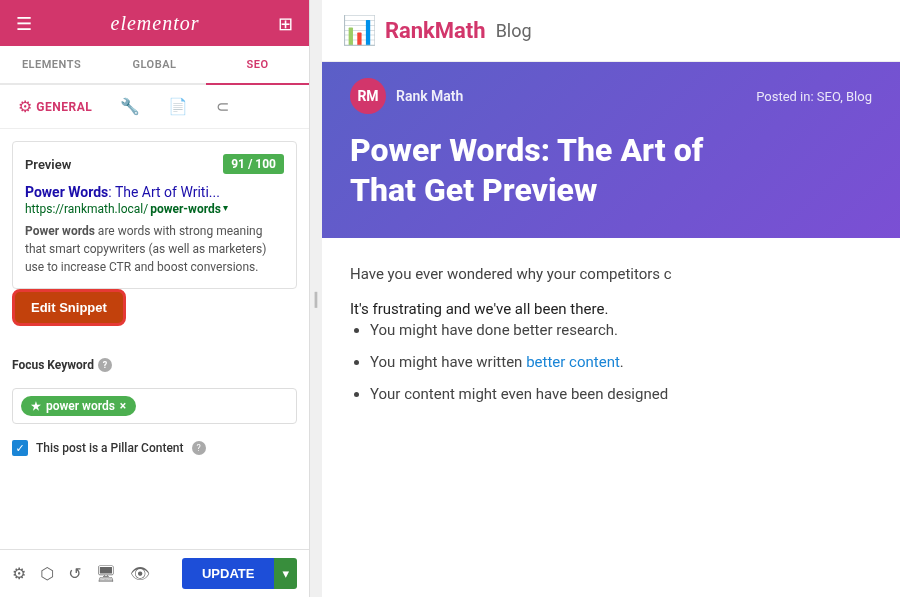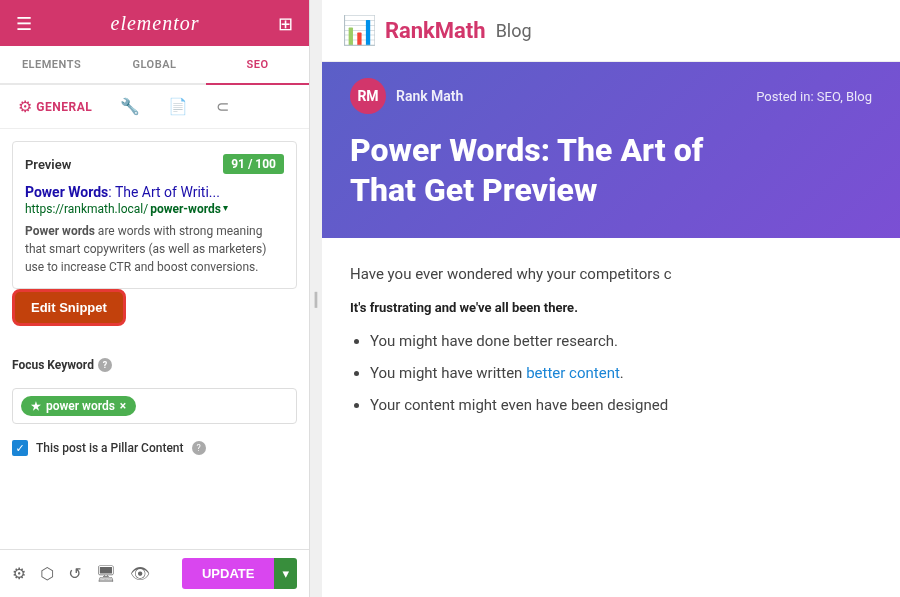--- a/index.html
+++ b/index.html
@@ -269,21 +269,21 @@
     .footer-icon {
       color: #666;
       font-size: 16px;
       cursor: pointer;
     }
     .update-btn-group {
       display: flex;
       align-items: center;
     }
     .update-btn {
-      background: #d946ef;
+      background: #1d4ed8;
       color: #fff;
       border: none;
       padding: 8px 20px;
       font-size: 13px;
       font-weight: 700;
       cursor: pointer;
       border-radius: 3px 0 0 3px;
     }
     .update-arrow-btn {
       background: #388e3c;
@@ -390,24 +390,23 @@
     .article-content {
       padding: 24px 28px;
     }
     .article-intro {
       font-size: 15px;
       color: #444;
       margin-bottom: 14px;
       line-height: 1.6;
     }
     .article-bold {
-      font-size: 13px;
-      font-weight: 700;
+      font-size: 15px;
+      font-weight: 400;
       color: #222;
-      margin-bottom: 14px;
     }
     .article-list {
       list-style: disc;
       padding-left: 20px;
     }
     .article-list li {
       font-size: 15px;
       color: #444;
       margin-bottom: 8px;
       line-height: 1.6;

